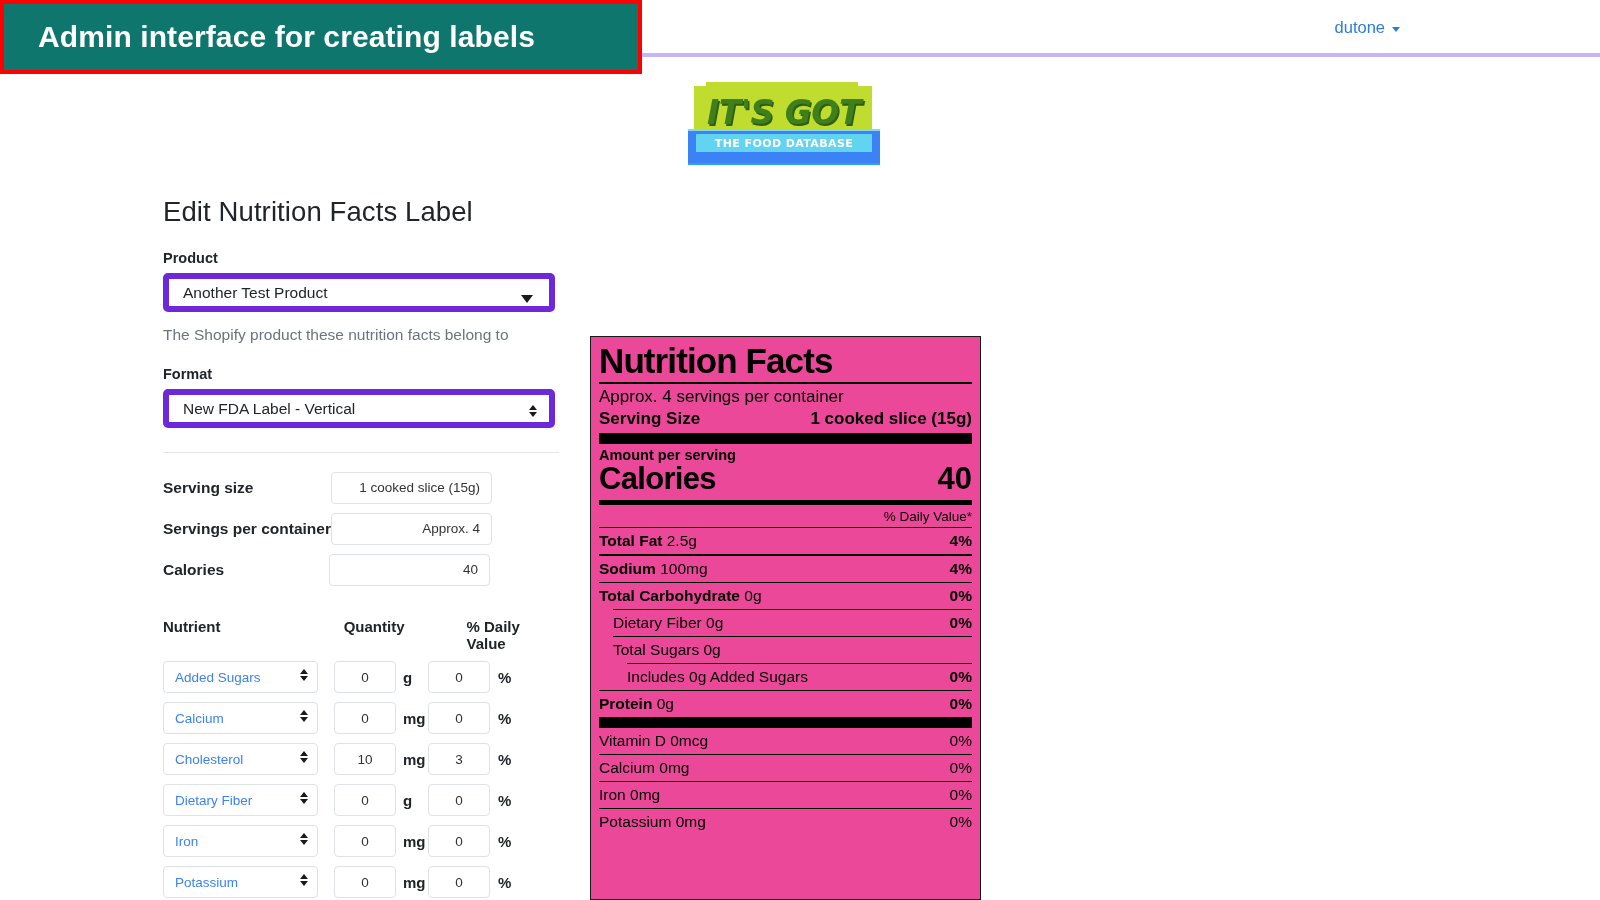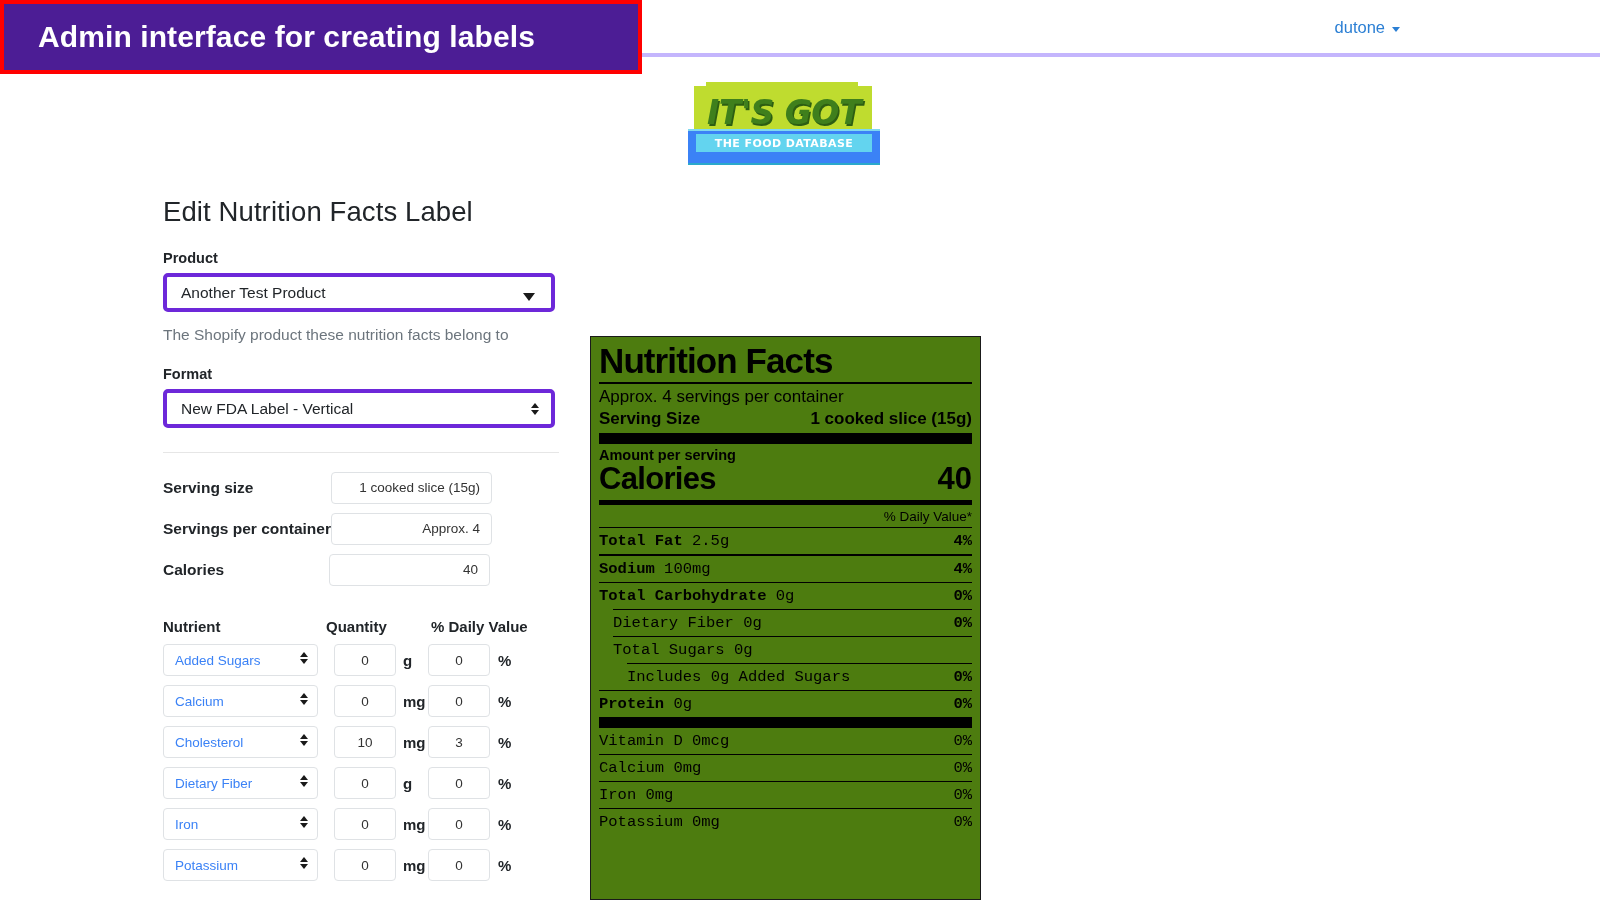--- a/index.html
+++ b/index.html
@@ -31,21 +31,21 @@
     border-right: 4.5px solid transparent;
     border-top: 5px solid #2b7fd4;
     display: inline-block;
     margin-top: 3px;
   }
 
   
   .annotation {
     position: absolute; left: 0; top: 0;
     width: 642px; height: 74px;
-    background: #4c1d95;
+    background: #0f766e;
     border: 4px solid #ff0000;
     display: flex; align-items: center;
     padding-left: 34px;
     z-index: 50;
   }
   .annotation-text {
     color: #ffffff;
     font-size: 30px;
     font-weight: 700;
     letter-spacing: 0.1px;
@@ -111,21 +111,21 @@
   }
   .field-label {
     font-size: 14.5px; font-weight: 700;
     color: #212529;
     margin-bottom: 7px;
   }
   .select-box {
     position: relative;
     width: 392px; height: 39px;
     background: #ffffff;
-    border: 4px solid #6d28d9;
+    border: 6px solid #6d28d9;
     border-radius: 5px;
     display: flex; align-items: center;
     padding-left: 14px;
     font-size: 15.5px;
     color: #212529;
     cursor: pointer;
   }
   .select-chevron {
     position: absolute; right: 16px; top: 16px;
     width: 0; height: 0;
@@ -184,20 +184,21 @@
     justify-content: flex-end;
   }
 
   
   .nut-head {
     display: flex;
     margin-top: 28px;
     margin-bottom: 9px;
     font-size: 15px; font-weight: 700;
     color: #212529;
+    gap: 18px;
   }
   .nut-row {
     display: flex; align-items: center;
     margin-bottom: 9px;
   }
   .nut-select {
     position: relative;
     width: 155px; height: 32px;
     background: #ffffff;
     border: 1px solid #dfe2e5;
@@ -239,21 +240,21 @@
     font-size: 15px; font-weight: 700;
     color: #212529;
     padding-left: 8px;
   }
 
   
   .nf-panel {
     position: absolute;
     left: 590px; top: 336px;
     width: 391px;
-    background: #4d7c0f;
+    background: #ec4899;
     border: 1.5px solid #1a1a1a;
     padding: 3px 8px 8px 8px;
     font-family: "Liberation Sans", sans-serif;
     color: #000000;
     overflow: hidden;
     height: 564px;
   }
   .nf-title {
     font-size: 35px;
     font-weight: 700;
@@ -288,21 +289,20 @@
   .nf-cal-value { font-size: 31px; font-weight: 700; line-height: 1.05; }
   .nf-dv-header {
     text-align: right;
     font-size: 13.5px; font-weight: 400;
     padding: 4px 0 3px 0;
   }
   .nf-line {
     display: flex; justify-content: space-between;
     font-size: 15.5px;
     padding: 4px 0 4px 0;
-    font-family: Liberation Mono, monospace;
   }
   .nf-line.ind1 { padding-left: 14px; }
   .nf-line.ind2 { padding-left: 28px; }
   .nf-line b { font-weight: 700; }
   .nf-line .dv { font-weight: 700; }
   .nf-line.vit .dv { font-weight: 400; }
   .sep { height: 1px; background: #000; }
   .sep.ind1 { margin-left: 14px; }
   .sep.ind2 { margin-left: 28px; }
 </style>

